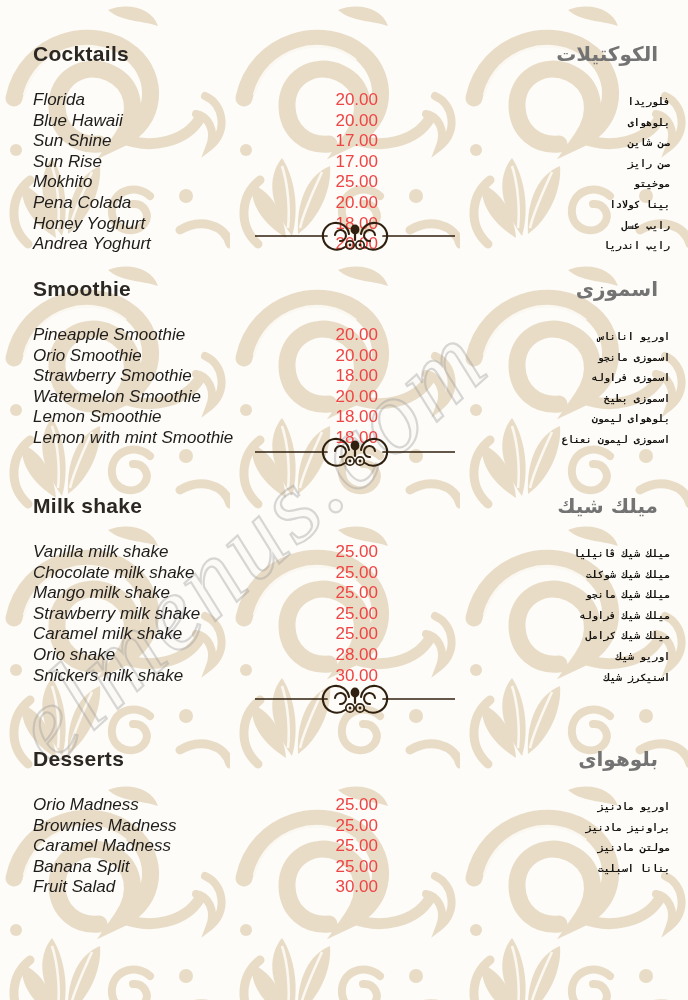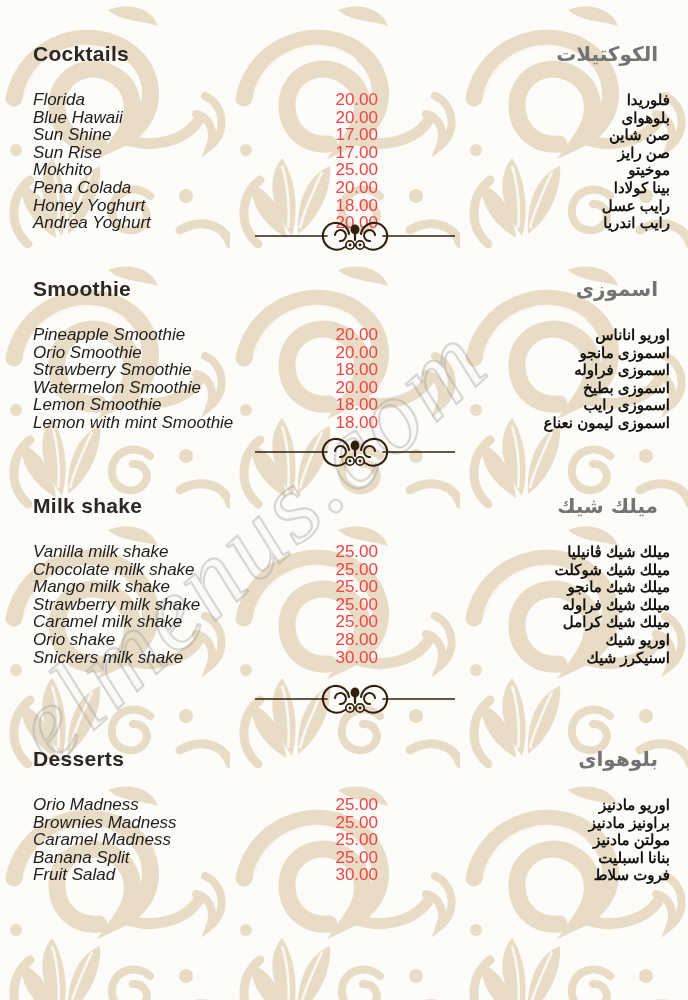--- a/index.html
+++ b/index.html
@@ -22,22 +22,22 @@
     line-height:25px;font-family:"DejaVu Sans","Liberation Sans",sans-serif;
   }
   .rows{margin-top:12px;}
   .row{
     display:grid;grid-template-columns:285px 60px 1fr;
     line-height:17.6px;align-items:baseline;
   }
   .nm{font-size:17px;color:#1f1d1b;font-style:italic;}
   .pr{font-size:17px;color:#ef4444;text-align:right;}
   .arb{
-    font-size:15px;font-weight:bold;color:#151310;text-align:right;direction:rtl;
-    font-family:Liberation Sans, sans-serif;
+    font-size:10px;font-weight:bold;color:#151310;text-align:right;direction:rtl;
+    font-family:Liberation Mono, monospace;
   }
   .divider{position:absolute;left:255px;width:200px;height:36px;}
   #div0{top:219px;} #div1{top:435px;} #div2{top:682px;}
 </style>
 </head>
 <body>
 
 <div class="page">
 
   <svg class="bg" viewBox="0 0 688 1000" preserveAspectRatio="none" aria-hidden="true">
@@ -166,21 +166,21 @@
             <span class="arb">اسموزى فراوله</span>
           </div>
           <div class="row">
             <span class="nm">Watermelon Smoothie</span>
             <span class="pr">20.00</span>
             <span class="arb">اسموزى بطيخ</span>
           </div>
           <div class="row">
             <span class="nm">Lemon Smoothie</span>
             <span class="pr">18.00</span>
-            <span class="arb">اسموزى رايب</span>
+            <span class="arb">بلوهواى ليمون</span>
           </div>
           <div class="row">
             <span class="nm">Lemon with mint Smoothie</span>
             <span class="pr">18.00</span>
             <span class="arb">اسموزى ليمون نعناع</span>
           </div>
         </div>
     </section>
 
     <svg class="divider" id="div1" viewBox="0 0 200 36" aria-hidden="true">
@@ -287,19 +287,18 @@
             <span class="arb">مولتن مادنيز</span>
           </div>
           <div class="row">
             <span class="nm">Banana Split</span>
             <span class="pr">25.00</span>
             <span class="arb">بنانا اسبليت</span>
           </div>
           <div class="row">
             <span class="nm">Fruit Salad</span>
             <span class="pr">30.00</span>
-            <span class="arb">فروت سلاط</span>
           </div>
         </div>
     </section>
 
   </div>
 </div>
 
 </body></html>

